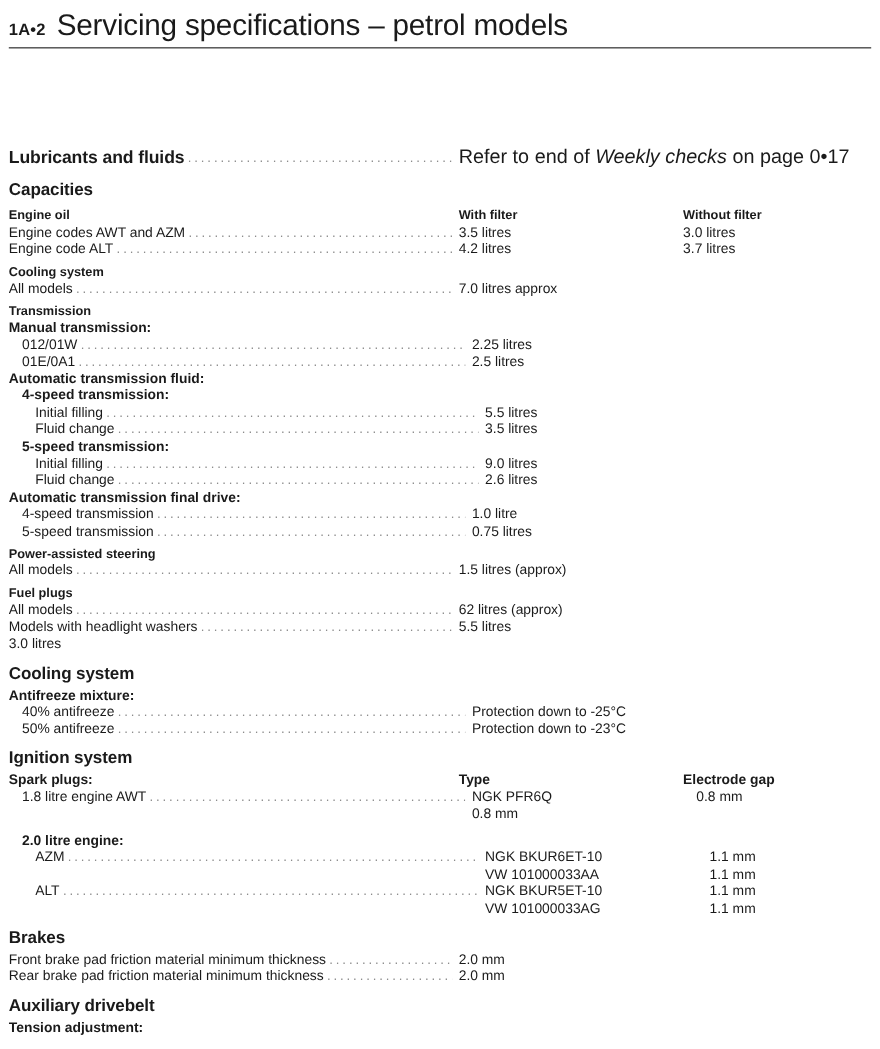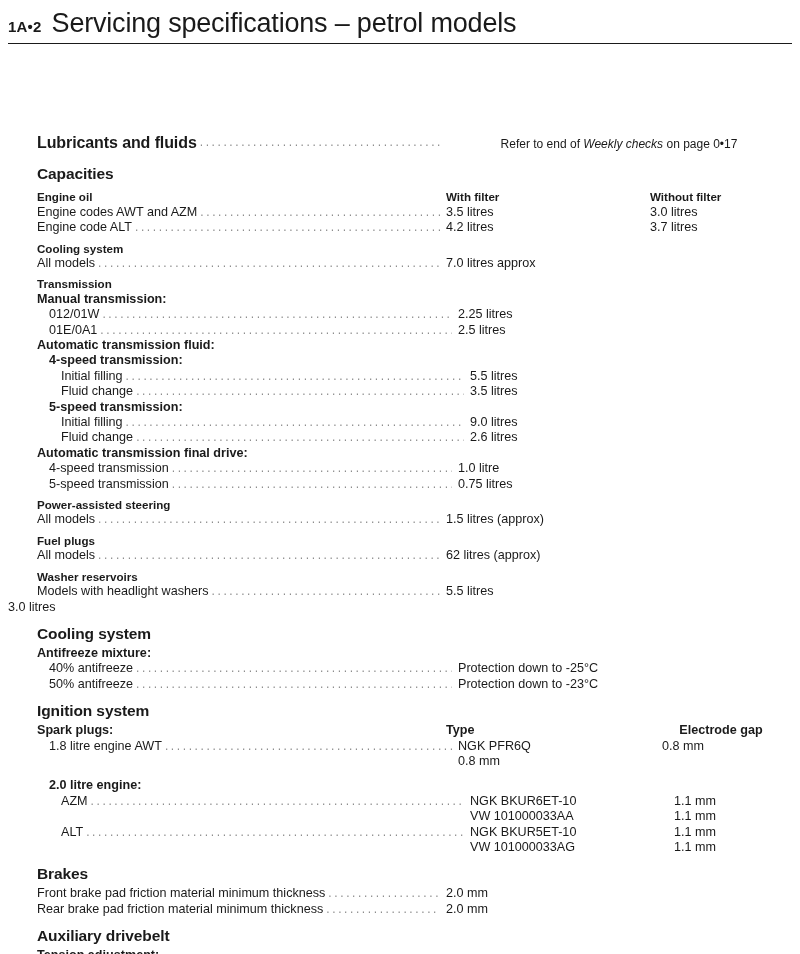--- a/index.html
+++ b/index.html
@@ -61,21 +61,20 @@
   }
 
   
   .label-cell {
     display: flex;
     align-items: flex-start;
     width: 409px;
     flex: 0 0 409px;
     box-sizing: border-box;
     overflow: hidden;
-    margin-left: 29px;
   }
   .label-text {
     white-space: nowrap;
     flex: 0 0 auto;
   }
   .leader {
     flex: 1 1 auto;
     overflow: hidden;
     white-space: nowrap;
     letter-spacing: 2.6px;
@@ -98,22 +97,21 @@
   }
 
   
   .r-major .label-text {
     font-size: 16px;
     font-weight: 700;
     letter-spacing: -0.1px;
   }
   .r-major .col2,
   .r-major .col3 {
-    font-size: 12px;
-    text-align: center;
+    font-size: 18px;
   }
 
   .r-section {
     margin-top: 9px;
     margin-bottom: 2px;
   }
   .r-section .label-text {
     font-size: 15.5px;
     font-weight: 700;
     letter-spacing: -0.1px;
@@ -354,27 +352,20 @@
             <span class="col3"></span>
           </div>
           <div class="row r-item">
             <span class="label-cell">
               <span class="label-text">All models</span>
               <span class="leader"></span>
             </span>
             <span class="col2">62 litres (approx)</span>
             <span class="col3"></span>
           </div>
-          <div class="row r-sub">
-            <span class="label-cell no-leader">
-              <span class="label-text">Washer reservoirs</span>
-            </span>
-            <span class="col2"></span>
-            <span class="col3"></span>
-          </div>
           <div class="row r-item">
             <span class="label-cell">
               <span class="label-text">Models with headlight washers</span>
               <span class="leader"></span>
             </span>
             <span class="col2">5.5 litres</span>
             <span class="col3"></span>
           </div>
           <div class="row r-item">
             <span class="col2">3.0 litres</span>
@@ -415,21 +406,21 @@
           <div class="row r-section">
             <span class="label-cell no-leader">
               <span class="label-text">Ignition system</span>
             </span>
           </div>
           <div class="row r-plain">
             <span class="label-cell no-leader">
               <span class="label-text">Spark plugs:</span>
             </span>
             <span class="col2" style="font-weight: 700;">Type</span>
-            <span class="col3" style="font-weight: 700; text-align: center;">Electrode gap</span>
+            <span class="col3" style="font-weight: 700;">Electrode gap</span>
           </div>
           <div class="row r-item indent-1">
             <span class="label-cell">
               <span class="label-text">1.8 litre engine AWT</span>
               <span class="leader"></span>
             </span>
             <span class="col2">NGK PFR6Q</span>
             <span class="col3">0.8 mm</span>
           </div>
           <div class="row r-cont indent-1">

